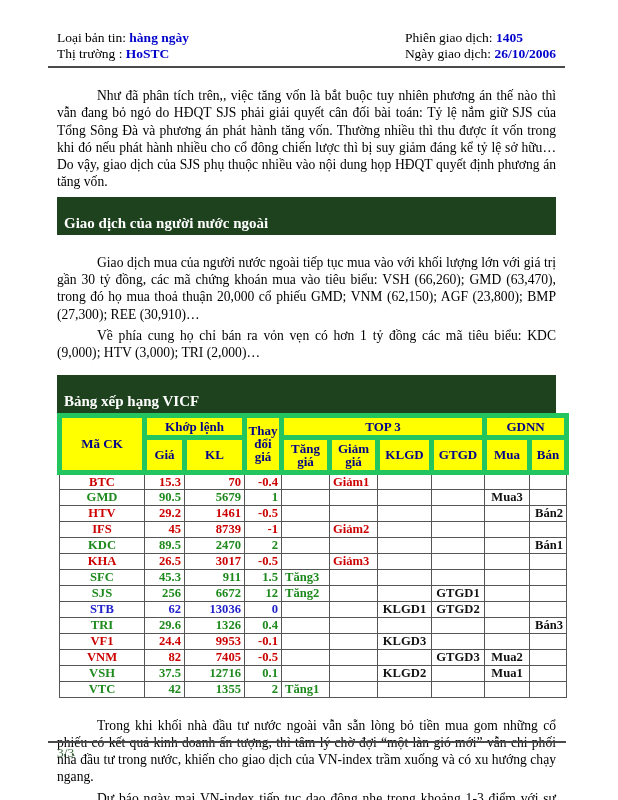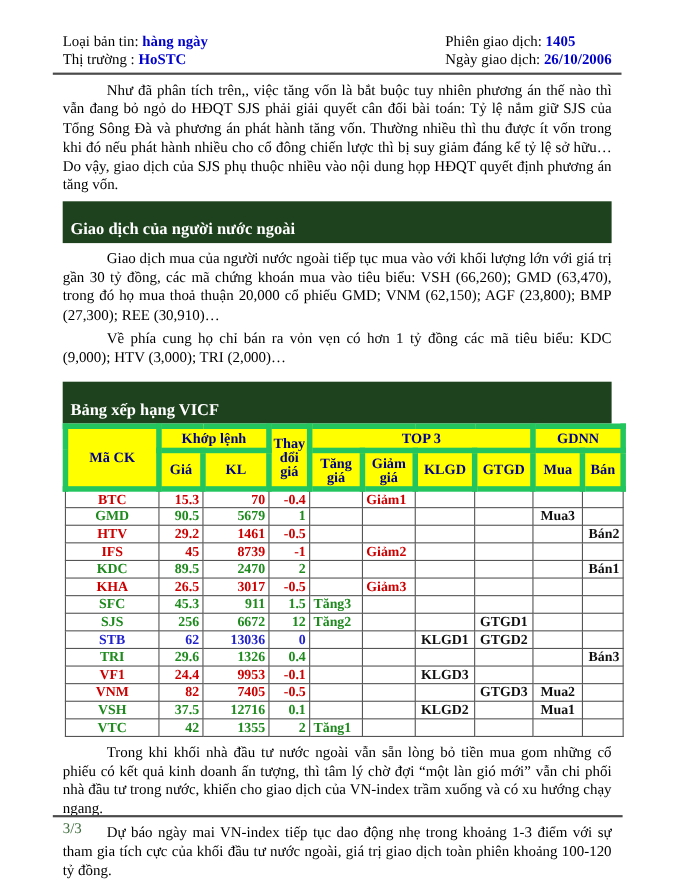--- a/index.html
+++ b/index.html
@@ -10,21 +10,21 @@
   }
   .page { position:relative; width:610px; height:800px; padding:30px 54px 0 57px; }
 
   
   .meta-grid { display:flex; justify-content:space-between; font-size:13.5px; line-height:16px; }
   .meta-col > div { white-space:nowrap; }
   .bv { color:var(--accent-blue,#0000CC); font-weight:bold; }
   .hr-top { border:none; border-top:2px solid #4a4a4a; margin:4px -9px 2px -9px; }
 
   
-  p.body { font-size:13.6px; line-height:17.3px; text-align:justify; text-indent:40px; margin-top:5px; }
+  p.body { font-size:13.6px; line-height:17.3px; text-align:justify; text-indent:40px; margin-top:19px; }
   p.body.tight { margin-top:4px; }
 
   
   .section-bar {
     background:var(--bar-green,#1D421D); color:#fff; font-weight:bold;
     font-size:15px; line-height:18px; padding:17px 7px 3px 7px; margin-top:8px;
   }
   .bar-foreign { margin-top:6px; }
   .bar-table { margin-top:13px; margin-bottom:0; }
   .bar-forecast { margin-top:20px; }

